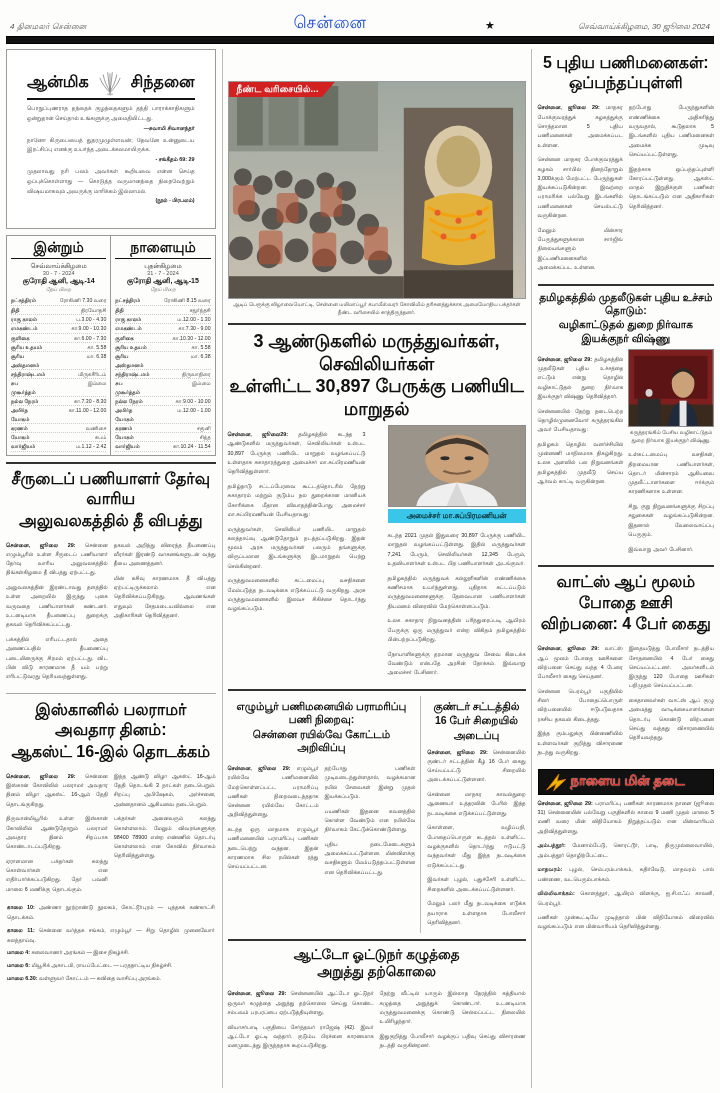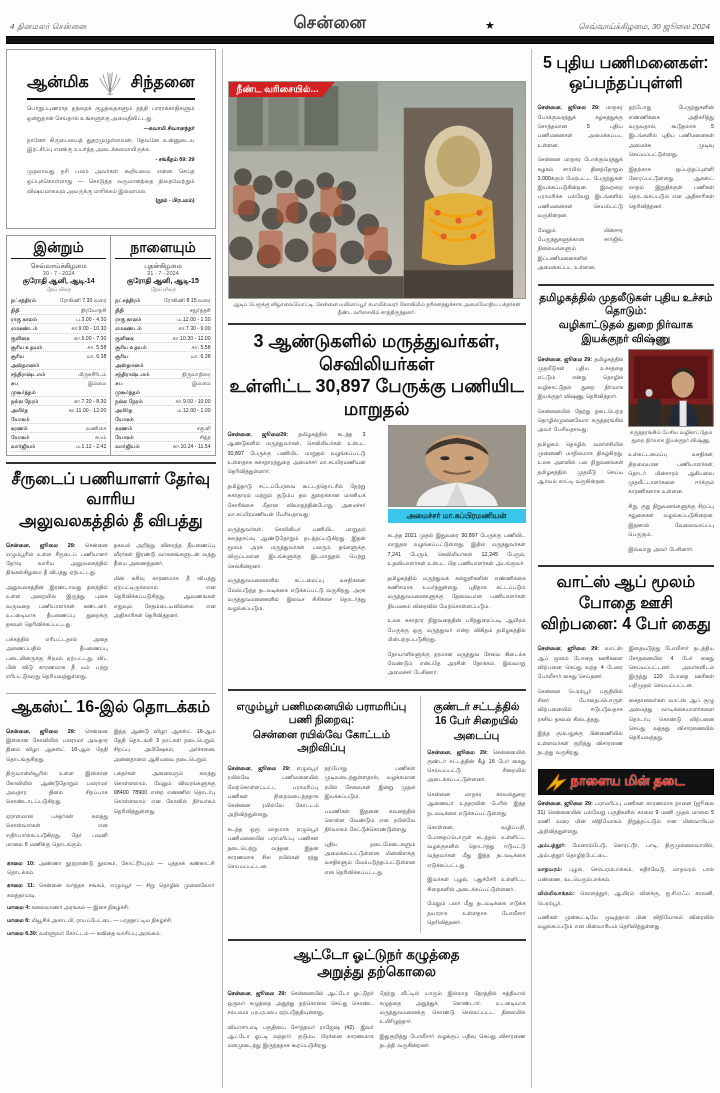--- a/index.html
+++ b/index.html
@@ -27,21 +27,21 @@
     padding:0 10px 2px 10px;
     box-sizing:border-box;
   }
   .mast-left{
     font-size:8px; font-style:italic; color:#555;
     flex:0 0 190px;
     letter-spacing:.2px;
   }
   .mast-center{
     flex:1; text-align:center;
-    font-size:17px; font-weight:bold; color:#404040;
+    font-size:17px; font-weight:normal; color:#1d4ed8;
     letter-spacing:.5px;
     transform:translateY(2px);
   }
   .mast-star{flex:0 0 60px; text-align:center; font-size:11px; color:#111;}
   .mast-right{
     flex:0 0 190px; text-align:right;
     font-size:8px; font-style:italic; color:#555;
   }
   .mast-rule{
     height:6px; background:#111; margin:2px 6px 0 6px;
@@ -357,20 +357,21 @@
           <div>
             <p class="tx">தகவல் அறிந்து விரைந்த தீயணைப்பு வீரர்கள் இரண்டு வாகனங்களுடன் வந்து தீயை அணைத்தனர்.</p>
             <p class="tx">மின் கசிவு காரணமாக தீ விபத்து ஏற்பட்டிருக்கலாம் என தெரிவிக்கப்படுகிறது. ஆவணங்கள் எதுவும் சேதமடையவில்லை என அதிகாரிகள் தெரிவித்தனர்.</p>
           </div>
         </div>
       </div>
 
       <hr class="sep">
 
       <div>
+        <div class="hl hl-md">இஸ்கானில் பலராமர் அவதார தினம்:</div>
         <div class="hl hl-md" style="margin-top:-3px">ஆகஸ்ட் 16-இல் தொடக்கம்</div>
         <div class="body-cols">
           <div>
             <p class="tx lead"><span class="dateline">சென்னை, ஜூலை 29:</span>
               <span>சென்னை இஸ்கான் கோவிலில் பலராமர் அவதார தினம் விழா ஆகஸ்ட் 16-ஆம் தேதி தொடங்குகிறது.</span></p>
             <p class="tx">திருவான்மியூரில் உள்ள இஸ்கான் கோவிலில் ஆண்டுதோறும் பலராமர் அவதார தினம் சிறப்பாக கொண்டாடப்படுகிறது.</p>
             <p class="tx">ஏராளமான பக்தர்கள் கலந்து கொள்வார்கள் என எதிர்பார்க்கப்படுகிறது. தேர் பவனி மாலை 6 மணிக்கு தொடங்கும்.</p>
           </div>
           <div>
             <p class="tx">இந்த ஆண்டு விழா ஆகஸ்ட் 16-ஆம் தேதி தொடங்கி 3 நாட்கள் நடைபெறும். சிறப்பு அபிஷேகம், அர்ச்சனை, அன்னதானம் ஆகியவை நடைபெறும்.</p>

